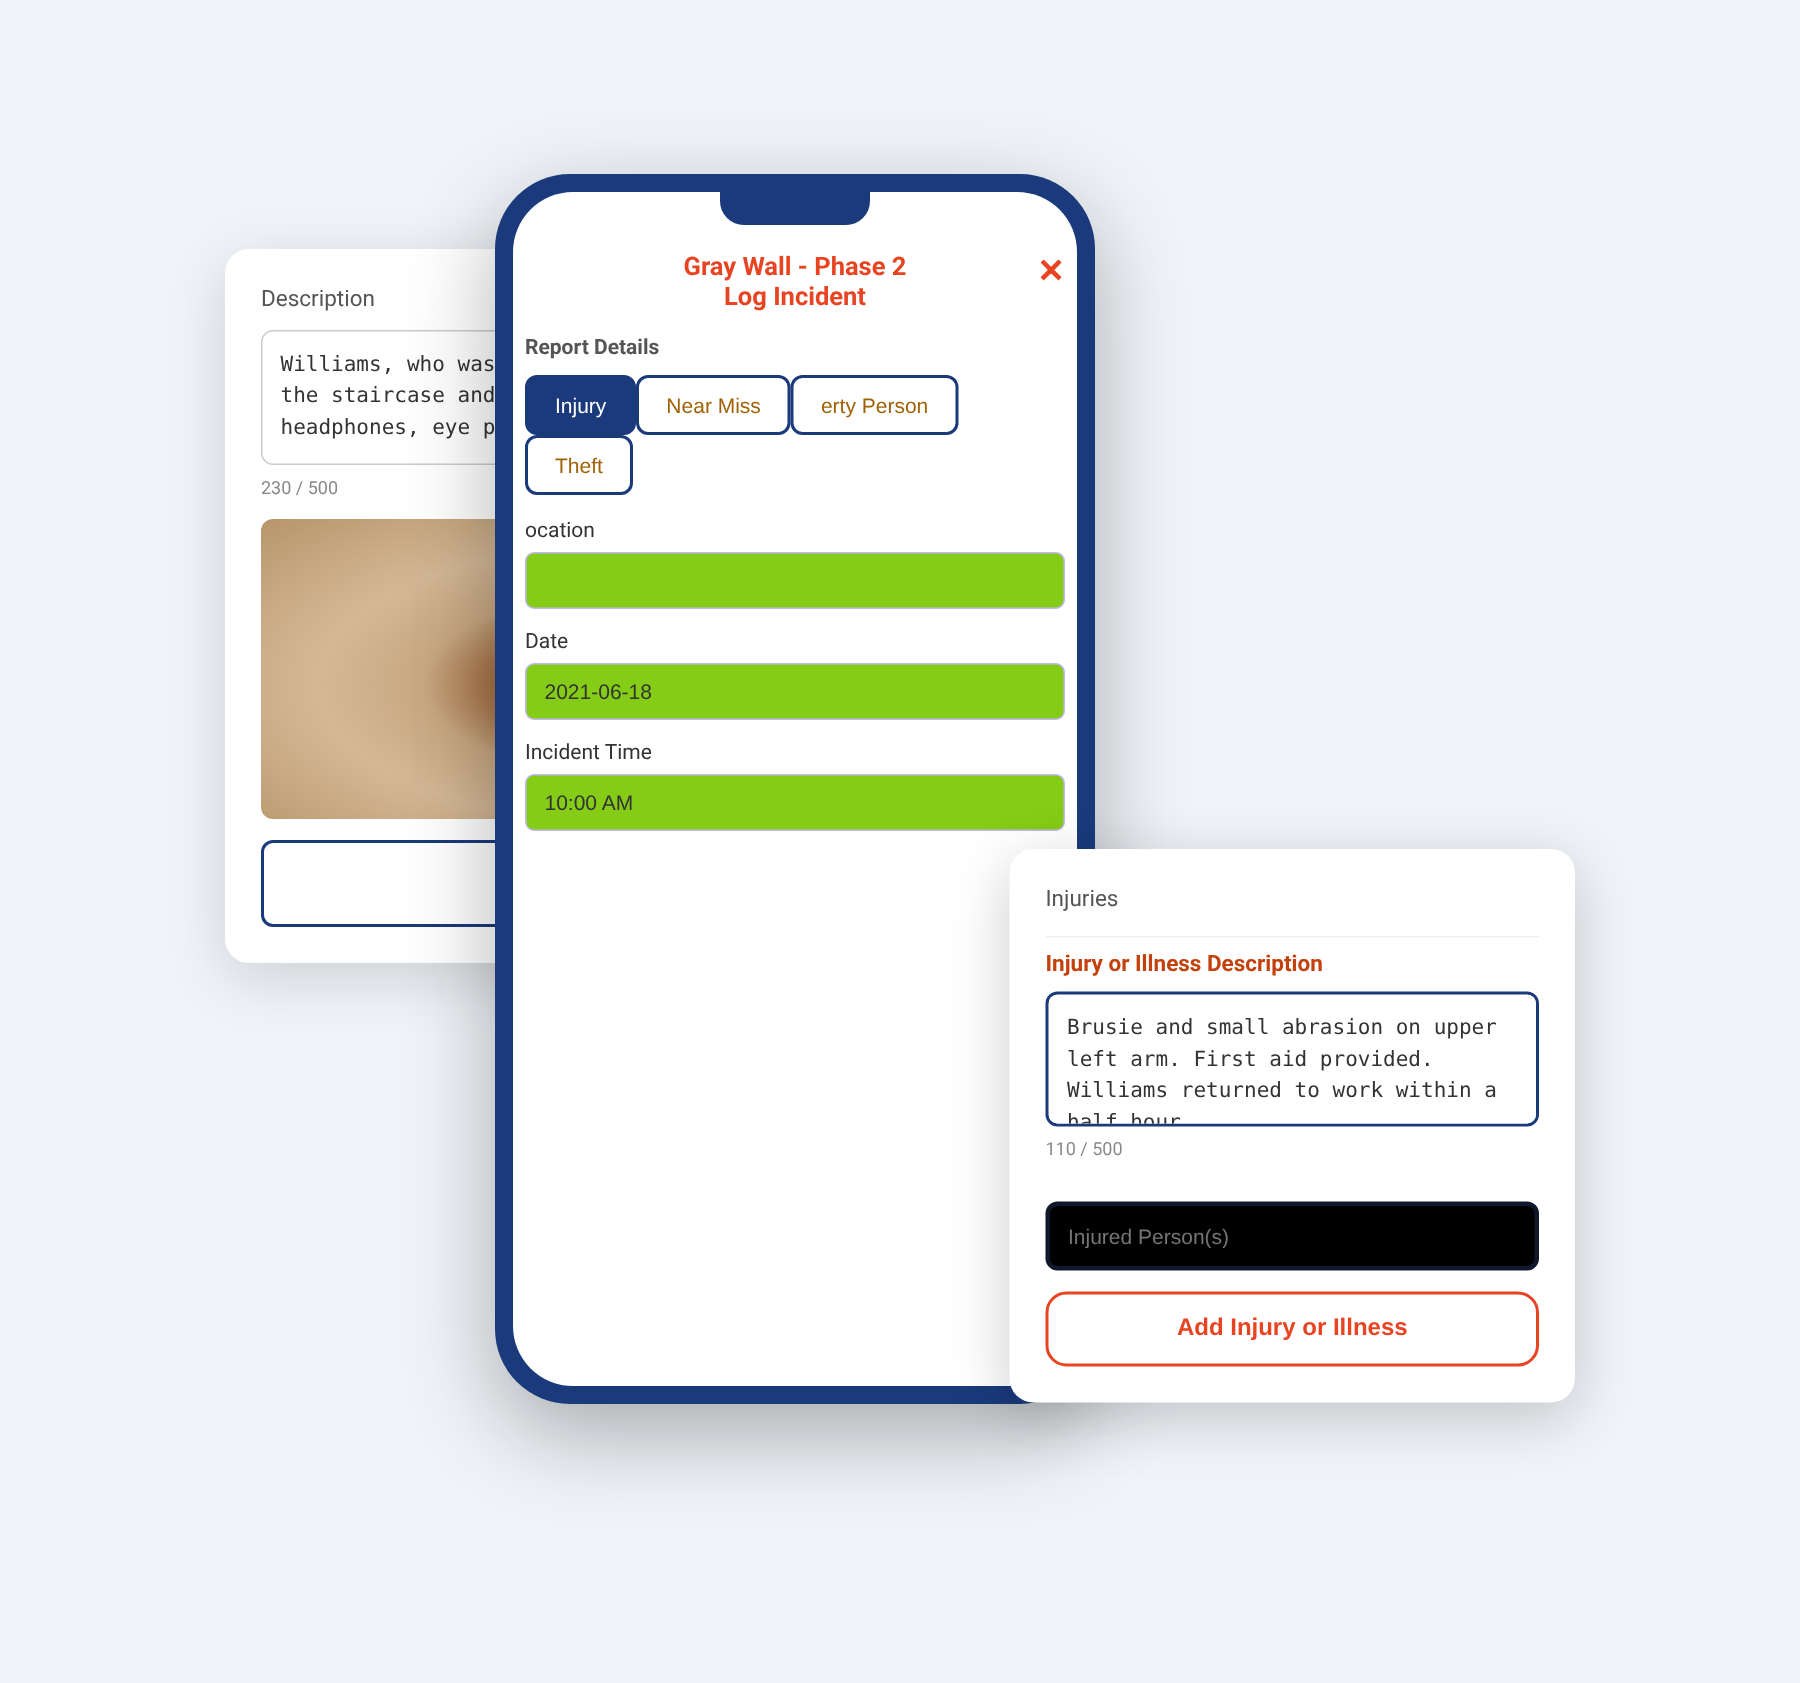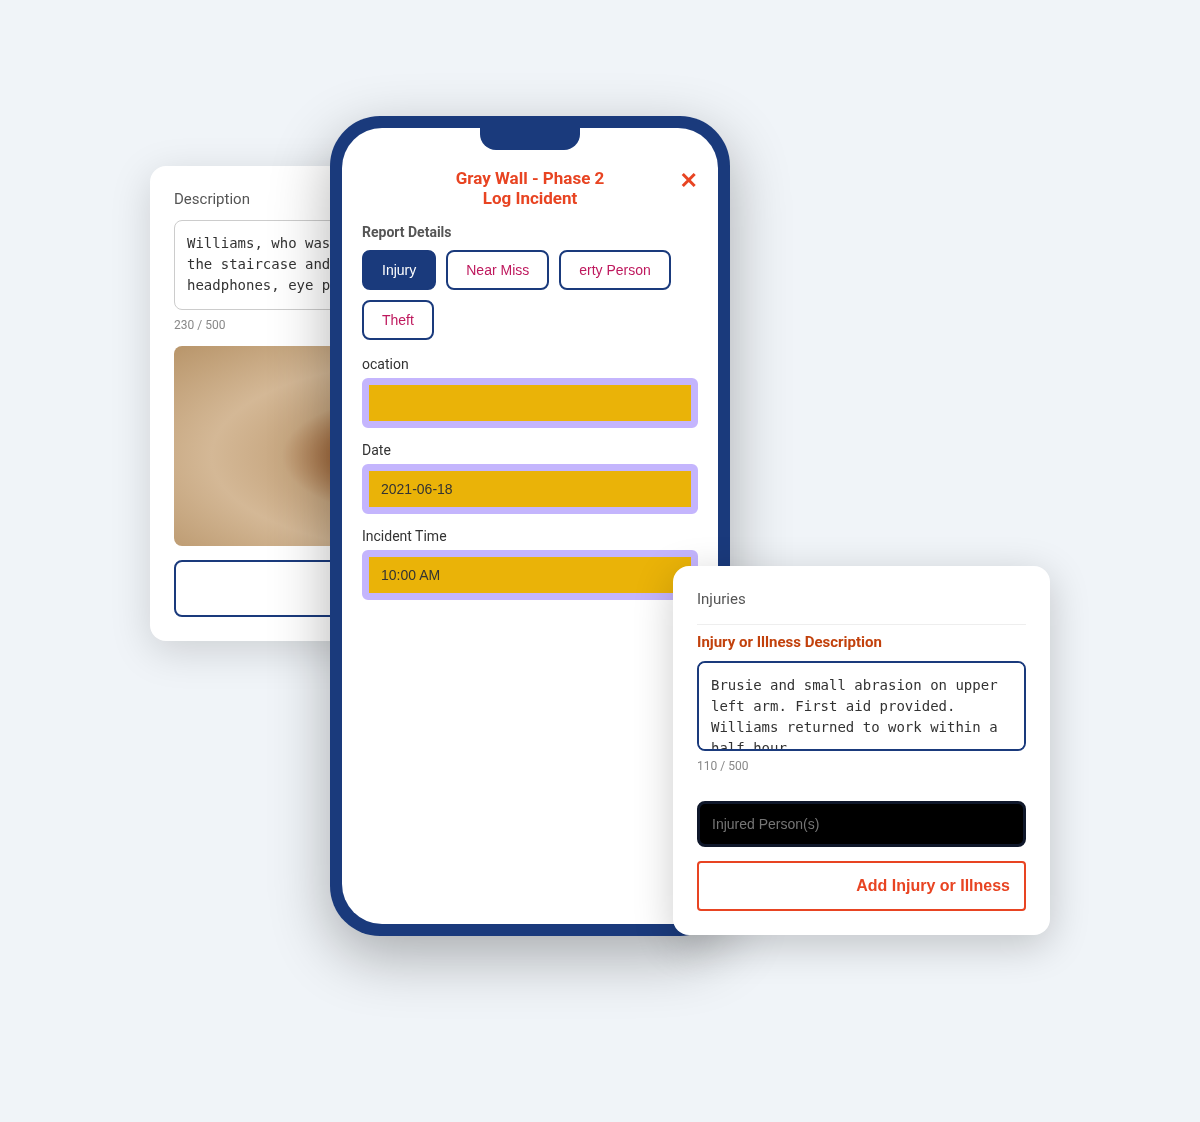--- a/index.html
+++ b/index.html
@@ -50,21 +50,21 @@
       left: 50%;
       transform: translateX(-50%);
       width: 100px;
       height: 22px;
       background: #1a3a7c;
       border-radius: 0 0 16px 16px;
       z-index: 10;
     }
 
     .phone-content {
-      padding: 30px 20px 20px;
+      padding: 30px 8px 20px;
       height: 100%;
       overflow: hidden;
     }
 
     .phone-header {
       text-align: center;
       margin-bottom: 16px;
       margin-top: 10px;
       position: relative;
     }
@@ -94,31 +94,30 @@
     .section-label {
       color: #555;
       font-size: 14px;
       margin-bottom: 10px;
       font-weight: 700;
     }
 
     .incident-types {
       display: flex;
       flex-wrap: wrap;
-      gap: 10px;
       margin-bottom: 16px;
     }
 
     .incident-btn {
       border: 2px solid #1a3a7c;
       border-radius: 8px;
       padding: 10px 18px;
       font-size: 14px;
       font-weight: 500;
-      color: #be185d;
+      color: #a16207;
       background: #fff;
       cursor: pointer;
     }
 
     .incident-btn.active {
       background: #1a3a7c;
       color: #fff;
     }
 
     .form-section {
@@ -126,26 +125,26 @@
 
     .form-label {
       font-size: 14px;
       color: #333;
       margin-bottom: 6px;
       display: block;
     }
 
     .form-input {
       width: 100%;
-      border: 7px solid #c4b5fd;
+      border: 1px solid #c4b5fd;
       border-radius: 6px;
       padding: 10px 12px;
       font-size: 14px;
       color: #333;
-      background: #eab308;
+      background: #84cc16;
       margin-bottom: 14px;
     }
 
     
     .description-card {
       position: absolute;
       top: 80px;
       left: 0;
       width: 500px;
       background: #fff;
@@ -257,23 +256,23 @@
       font-size: 14px;
       color: #888;
       margin-top: 14px;
       margin-bottom: 14px;
       background: #000000;
     }
 
     .add-injury-btn {
       width: 100%;
       border: 2px solid #e84422;
-      border-radius: 4px;
+      border-radius: 14px;
       padding: 14px;
-      text-align: right;
+      text-align: center;
       color: #e84422;
       font-size: 16px;
       font-weight: 600;
       cursor: pointer;
       background: #fff;
     }
 
     .divider {
       border: none;
       border-top: 1px solid #eee;

